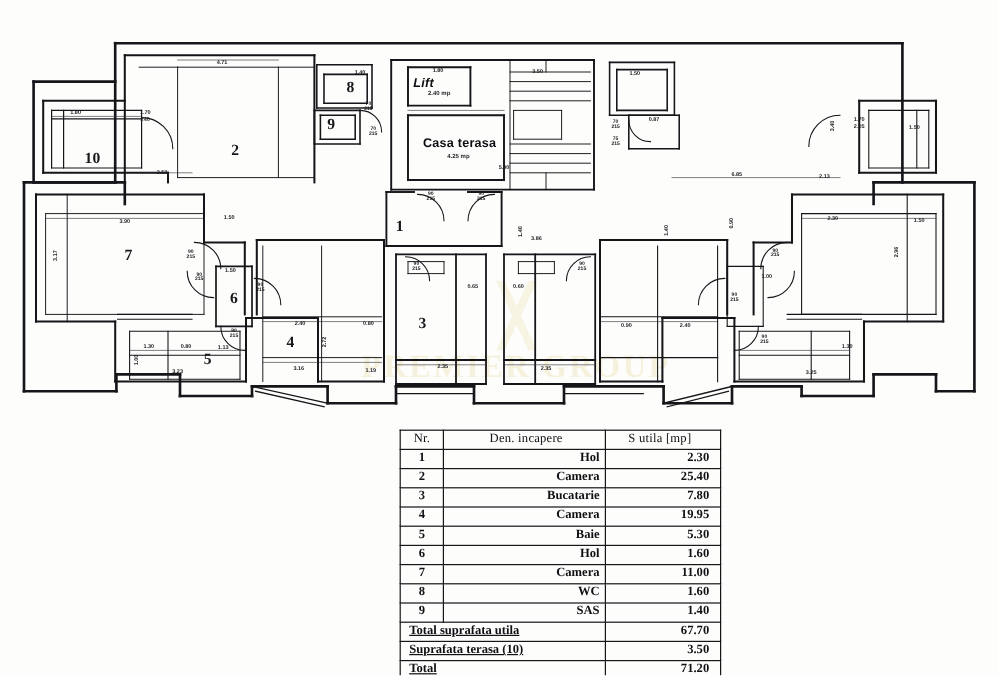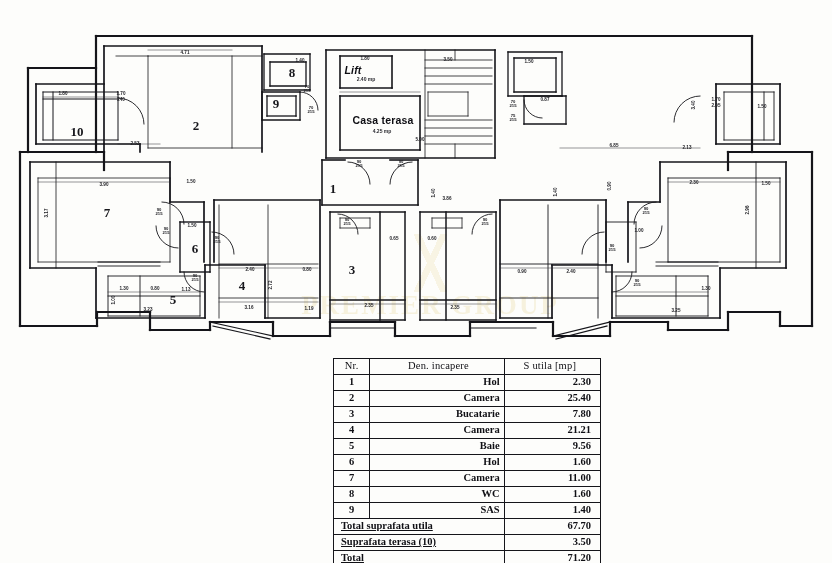--- a/index.html
+++ b/index.html
@@ -570,26 +570,26 @@
           <td class="c-area">25.40</td>
         </tr>
         <tr>
           <td class="c-nr">3</td>
           <td class="c-name">Bucatarie</td>
           <td class="c-area">7.80</td>
         </tr>
         <tr>
           <td class="c-nr">4</td>
           <td class="c-name">Camera</td>
-          <td class="c-area">21.21</td>
+          <td class="c-area">19.95</td>
         </tr>
         <tr>
           <td class="c-nr">5</td>
           <td class="c-name">Baie</td>
-          <td class="c-area">9.56</td>
+          <td class="c-area">5.30</td>
         </tr>
         <tr>
           <td class="c-nr">6</td>
           <td class="c-name">Hol</td>
           <td class="c-area">1.60</td>
         </tr>
         <tr>
           <td class="c-nr">7</td>
           <td class="c-name">Camera</td>
           <td class="c-area">11.00</td>

